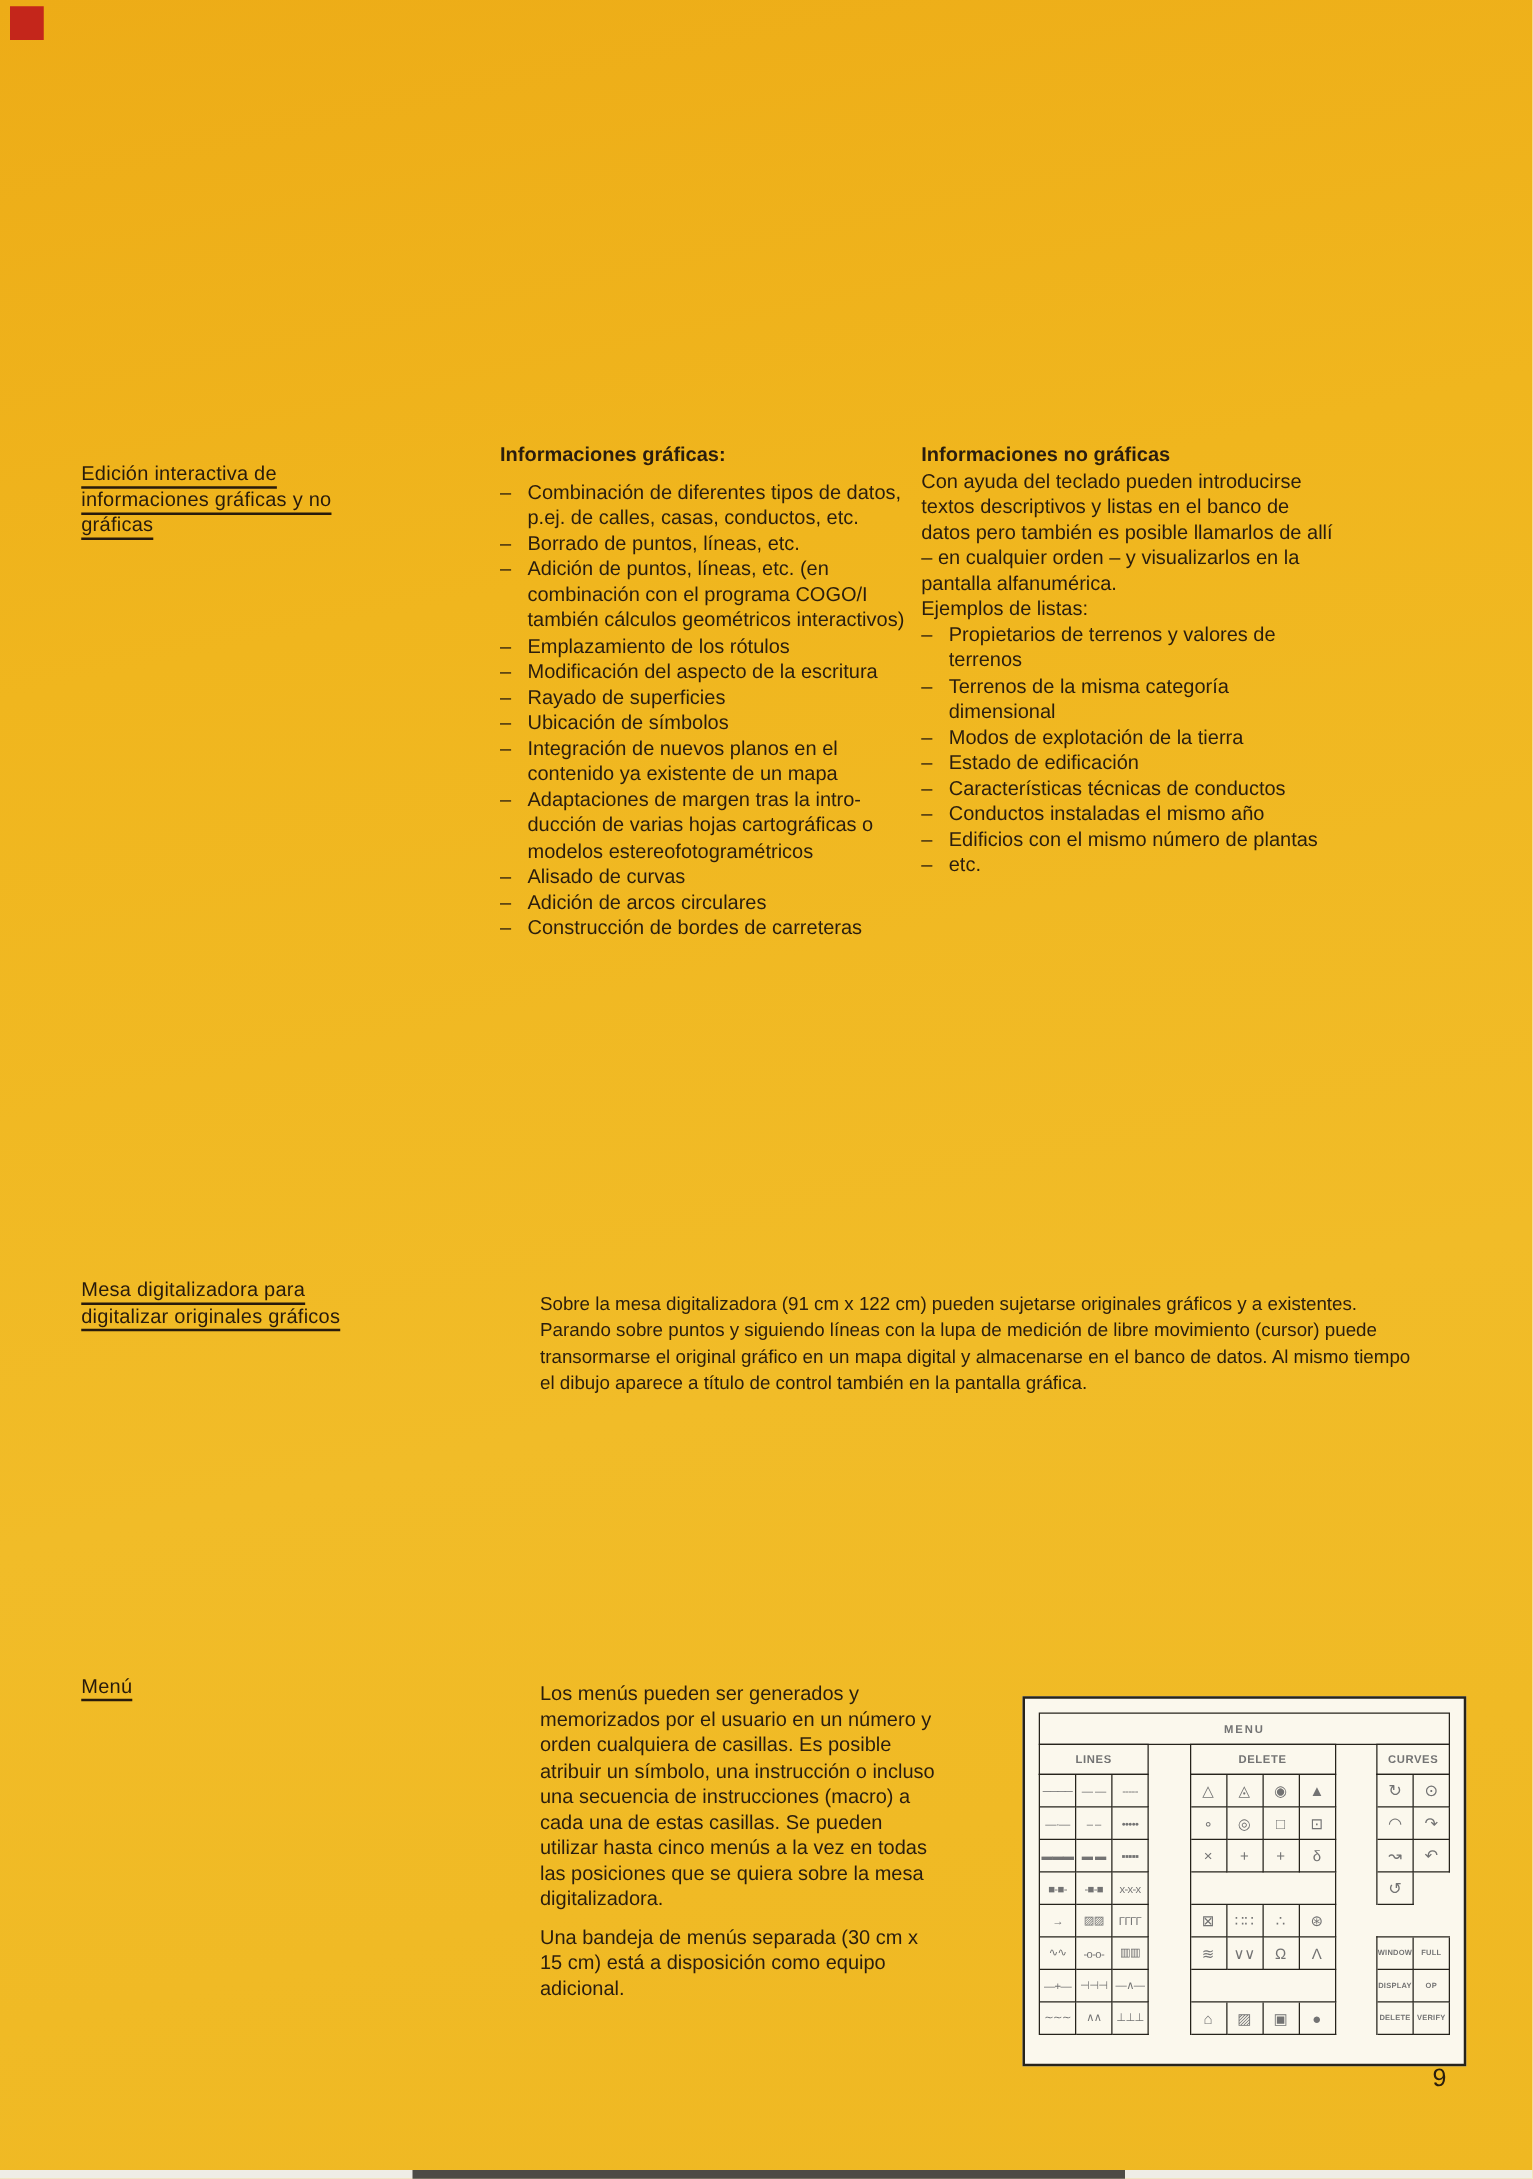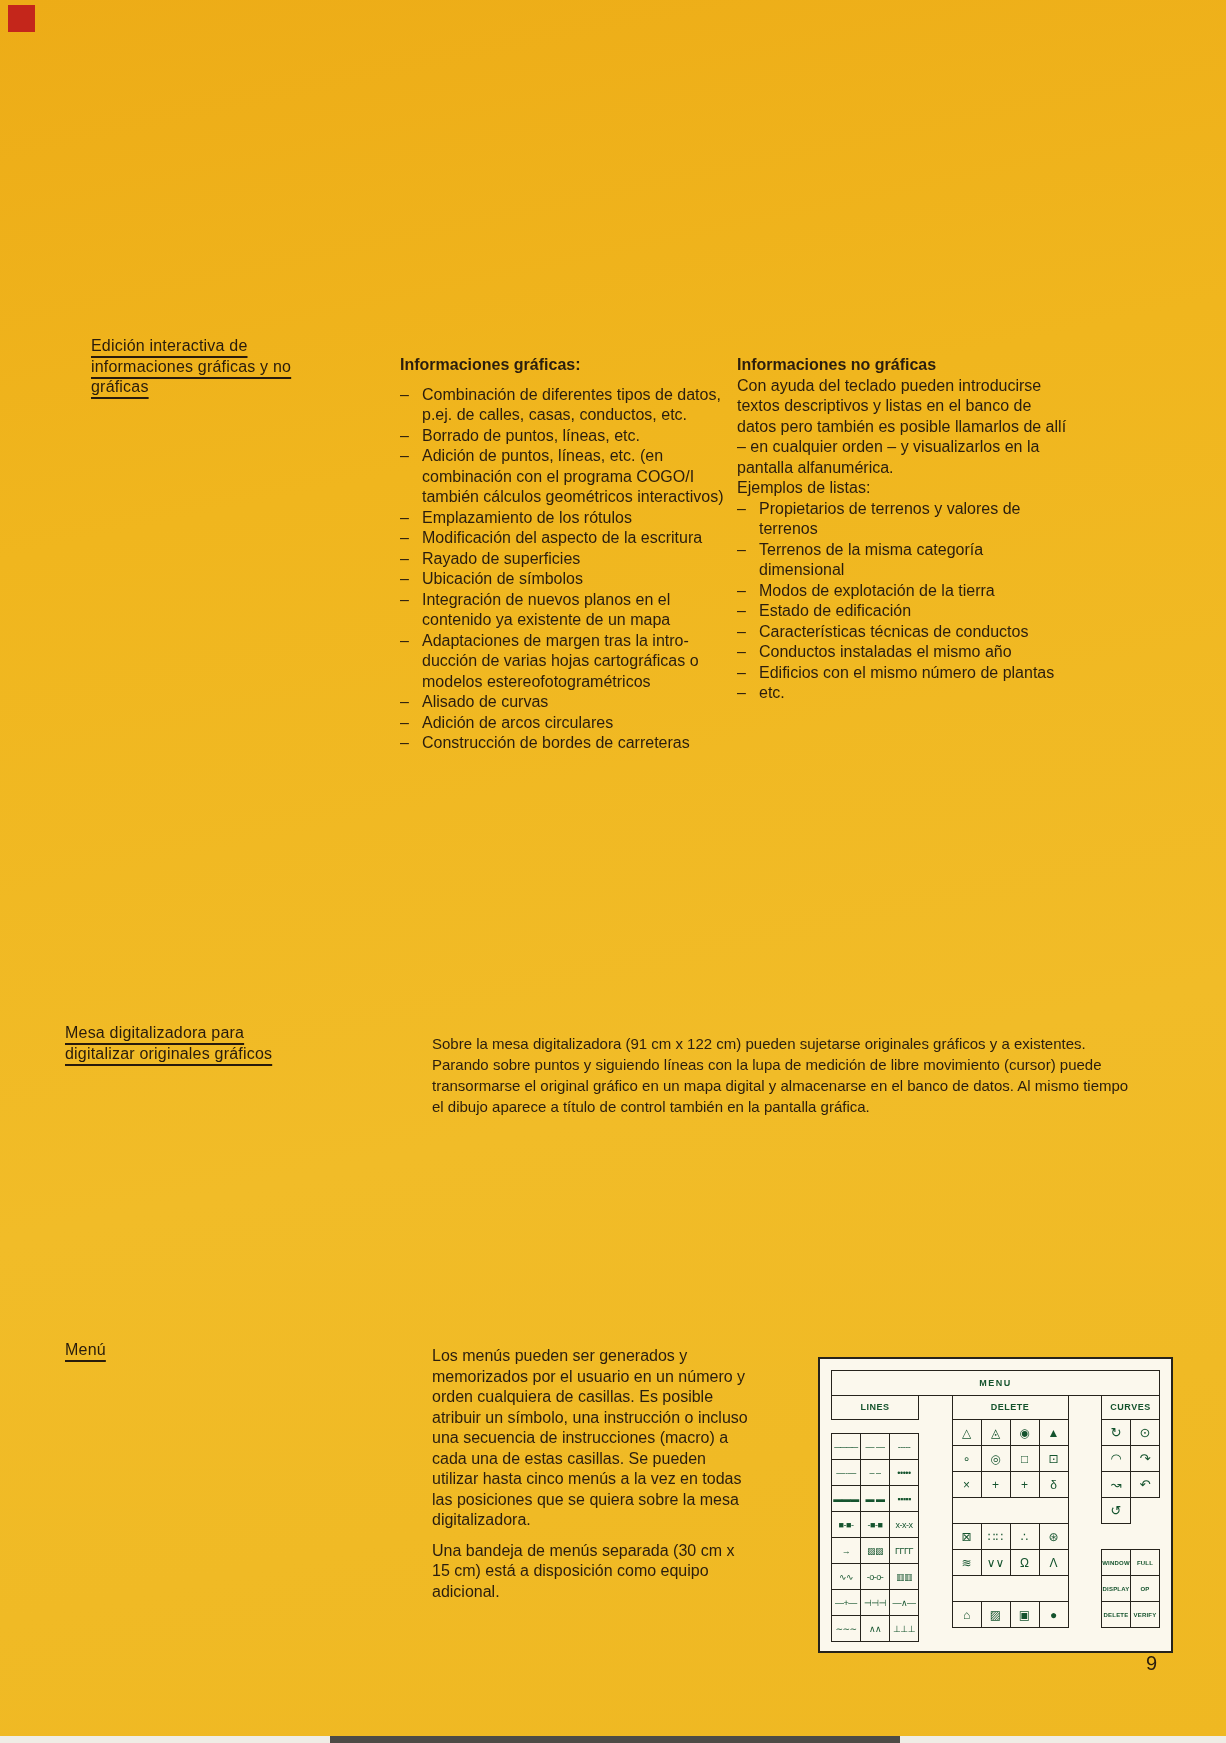--- a/index.html
+++ b/index.html
@@ -19,21 +19,21 @@
   .bullets{margin-top:9px;}
   .bullets.tight{margin-top:0;}
   .bullet{display:flex;}
   .bullet .dash{width:22px;flex:0 0 22px;}
   .bullet .btext{flex:1;}
   .list-label{margin-top:0;}
   
   .diagram{
     position:absolute;left:818px;top:1357px;width:355px;height:296px;
     box-sizing:border-box;background:#FBF8ED;border:2px solid #26231c;
-    padding:11px;color:#14532d;
+    padding:11px;color:#737373;
   }
   .menu-title{box-sizing:border-box;border:1px solid #26231c;height:26px;line-height:24px;
     text-align:center;font-size:9px;font-weight:700;letter-spacing:1.5px;}
   .menu-cols{display:flex;justify-content:space-between;margin-top:-1px;}
   .menu-group{display:flex;flex-direction:column;}
   .gheader{box-sizing:border-box;border:1px solid #26231c;height:25px;line-height:23px;
     text-align:center;font-size:9px;font-weight:700;letter-spacing:.5px;}
   .gblock{border-top:1px solid #26231c;border-left:1px solid #26231c;margin-top:-1px;}
   .grow{display:flex;}
   .mcell{box-sizing:border-box;width:29px;height:26px;border-right:1px solid #26231c;border-bottom:1px solid #26231c;
@@ -47,21 +47,21 @@
   .mcell.blankcell{justify-content:center;}
   .page-number{position:absolute;left:1146px;top:1652px;font-size:20px;color:#2a1d0e;}
   .scan-strip{position:absolute;left:0;bottom:0;width:1226px;height:7px;background:#efede6;}
   .scan-strip-dark{position:absolute;left:330px;bottom:0;width:570px;height:7px;background:#4d4b46;}
 </style>
 </head>
 <body>
 
 <div class="corner-mark" style="background: rgb(196, 38, 27);"></div>
 
-<div class="textcol h1" style="left:65px;top:336px;width:335px;margin-left:26px;"><span class="hline">Edición interactiva de</span><br><span class="hline">informaciones gráficas y no</span><br><span class="hline">gráficas</span></div>
+<div class="textcol h1" style="left:65px;top:370px;width:335px;"><span class="hline">Edición interactiva de</span><br><span class="hline">informaciones gráficas y no</span><br><span class="hline">gráficas</span></div>
 
 <div class="textcol" style="left:400px;top:355px;width:332px;">
   <div class="coltitle">Informaciones gráficas:</div>
   <div class="bullets">
       <div class="bullet">
         <span class="dash">–</span>
         <span class="btext">Combinación de diferentes tipos de datos, p.ej. de calles, casas, con­ductos, etc.</span>
       </div>
       <div class="bullet">
         <span class="dash">–</span>
@@ -159,21 +159,21 @@
 <div class="textcol h1" style="left:65px;top:1340px;width:200px;"><span class="hline">Menú</span></div>
 
 <div class="textcol" style="left:432px;top:1346px;width:318px;">
     <div class="para">Los menús pueden ser generados y memorizados por el usuario en un número y orden cualquiera de casillas. Es posible atribuir un símbolo, una ins­trucción o incluso una secuencia de instrucciones (macro) a cada una de estas casillas. Se pueden utilizar hasta cinco menús a la vez en todas las posi­ciones que se quiera sobre la mesa digitalizadora.</div>
     <div class="para">Una bandeja de menús separada (30 cm x 15 cm) está a disposición como equipo adicional.</div>
   </div>
 
 <div class="diagram">
   <div class="menu-title">MENU</div>
   <div class="menu-cols" id="menu-cols">
-      <div class="menu-group g-lines" style="width: 88px; gap: 14px;">
+      <div class="menu-group g-lines" style="width: 88px;">
         <div class="gheader">LINES</div>
         <div class="gblock">
           <div class="grow">
             <div class="mcell">────</div>
             <div class="mcell">— —</div>
             <div class="mcell">-----</div>
           </div>
           <div class="grow">
             <div class="mcell">—·—</div>
             <div class="mcell">– –</div>

